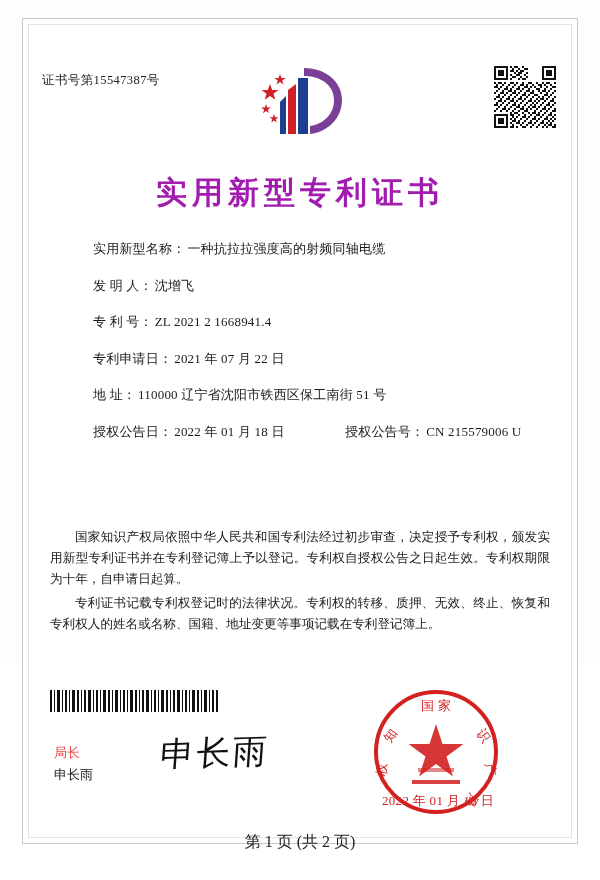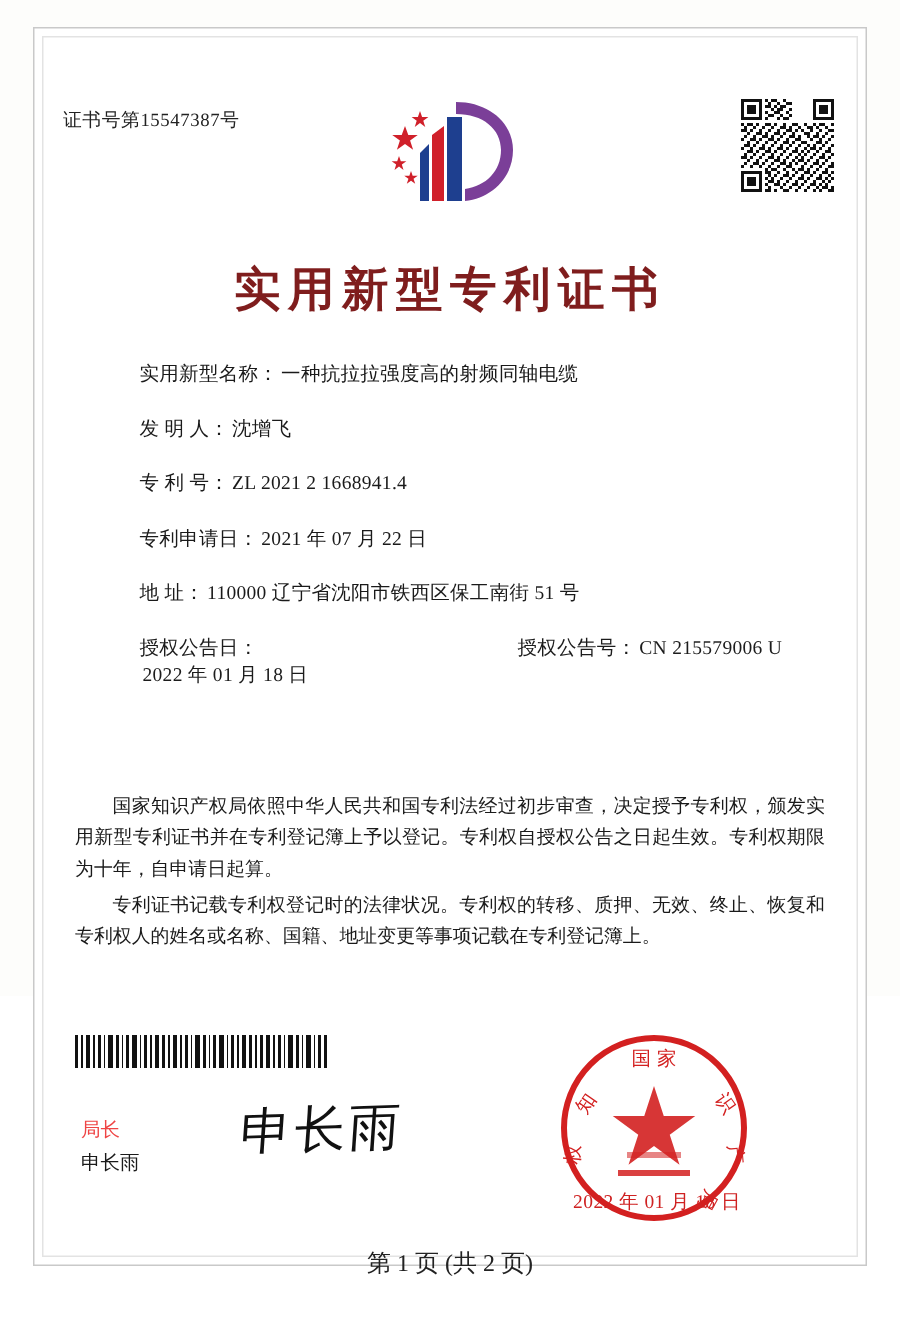--- a/index.html
+++ b/index.html
@@ -76,21 +76,21 @@
   .title {
     position: absolute;
     left: 0;
     top: 172px;
     width: 600px;
     text-align: center;
     font-family: "DejaVu Serif", "Liberation Serif", serif;
     font-weight: bold;
     font-size: 31px;
     letter-spacing: 5px;
-    color: #7f1d1d;
+    color: #a21caf;
   }
 
   
   .fields {
     position: absolute;
     left: 50px;
     top: 240px;
     width: 500px;
     margin-left: 43px;
   }
@@ -116,21 +116,20 @@
     display: flex;
     align-items: baseline;
     font-size: 13px;
     line-height: 18px;
     margin-bottom: 18.5px;
   }
   .pub-left {
     width: 252px;
     display: flex;
     white-space: nowrap;
-    flex-direction: column;
   }
   .pub-right {
     display: flex;
     white-space: nowrap;
   }
 
   
   .body-text {
     position: absolute;
     left: 50px;

